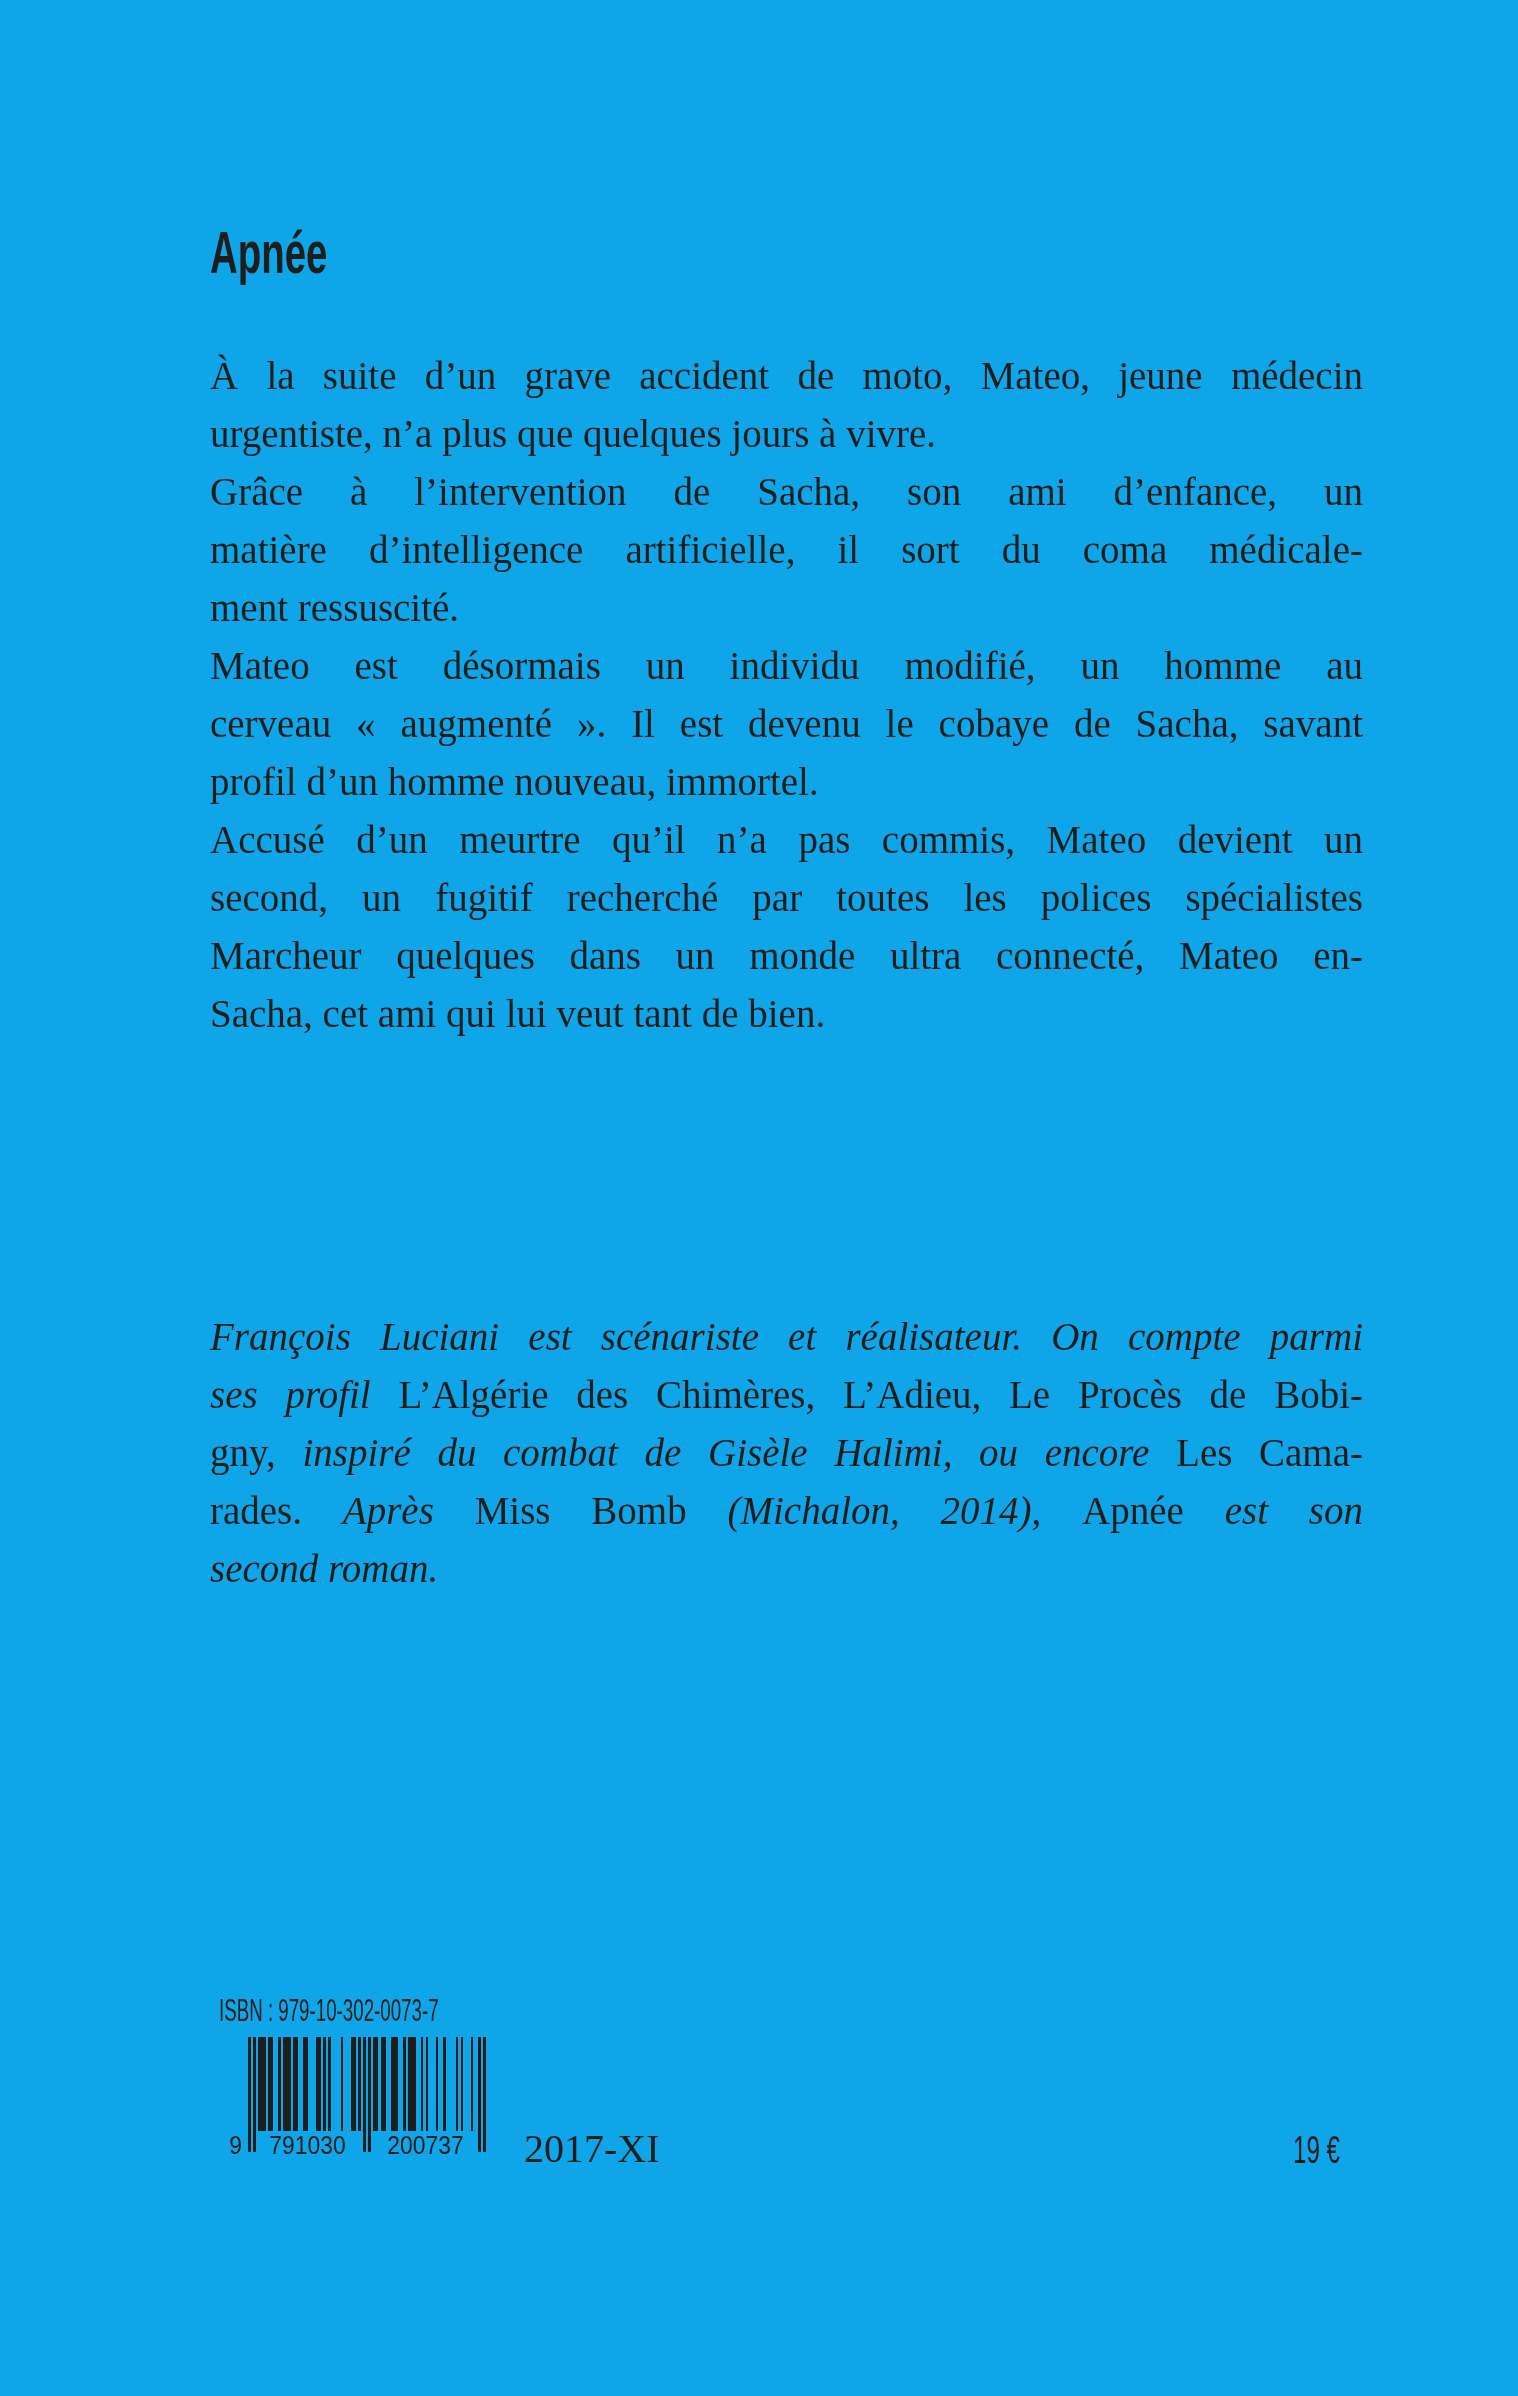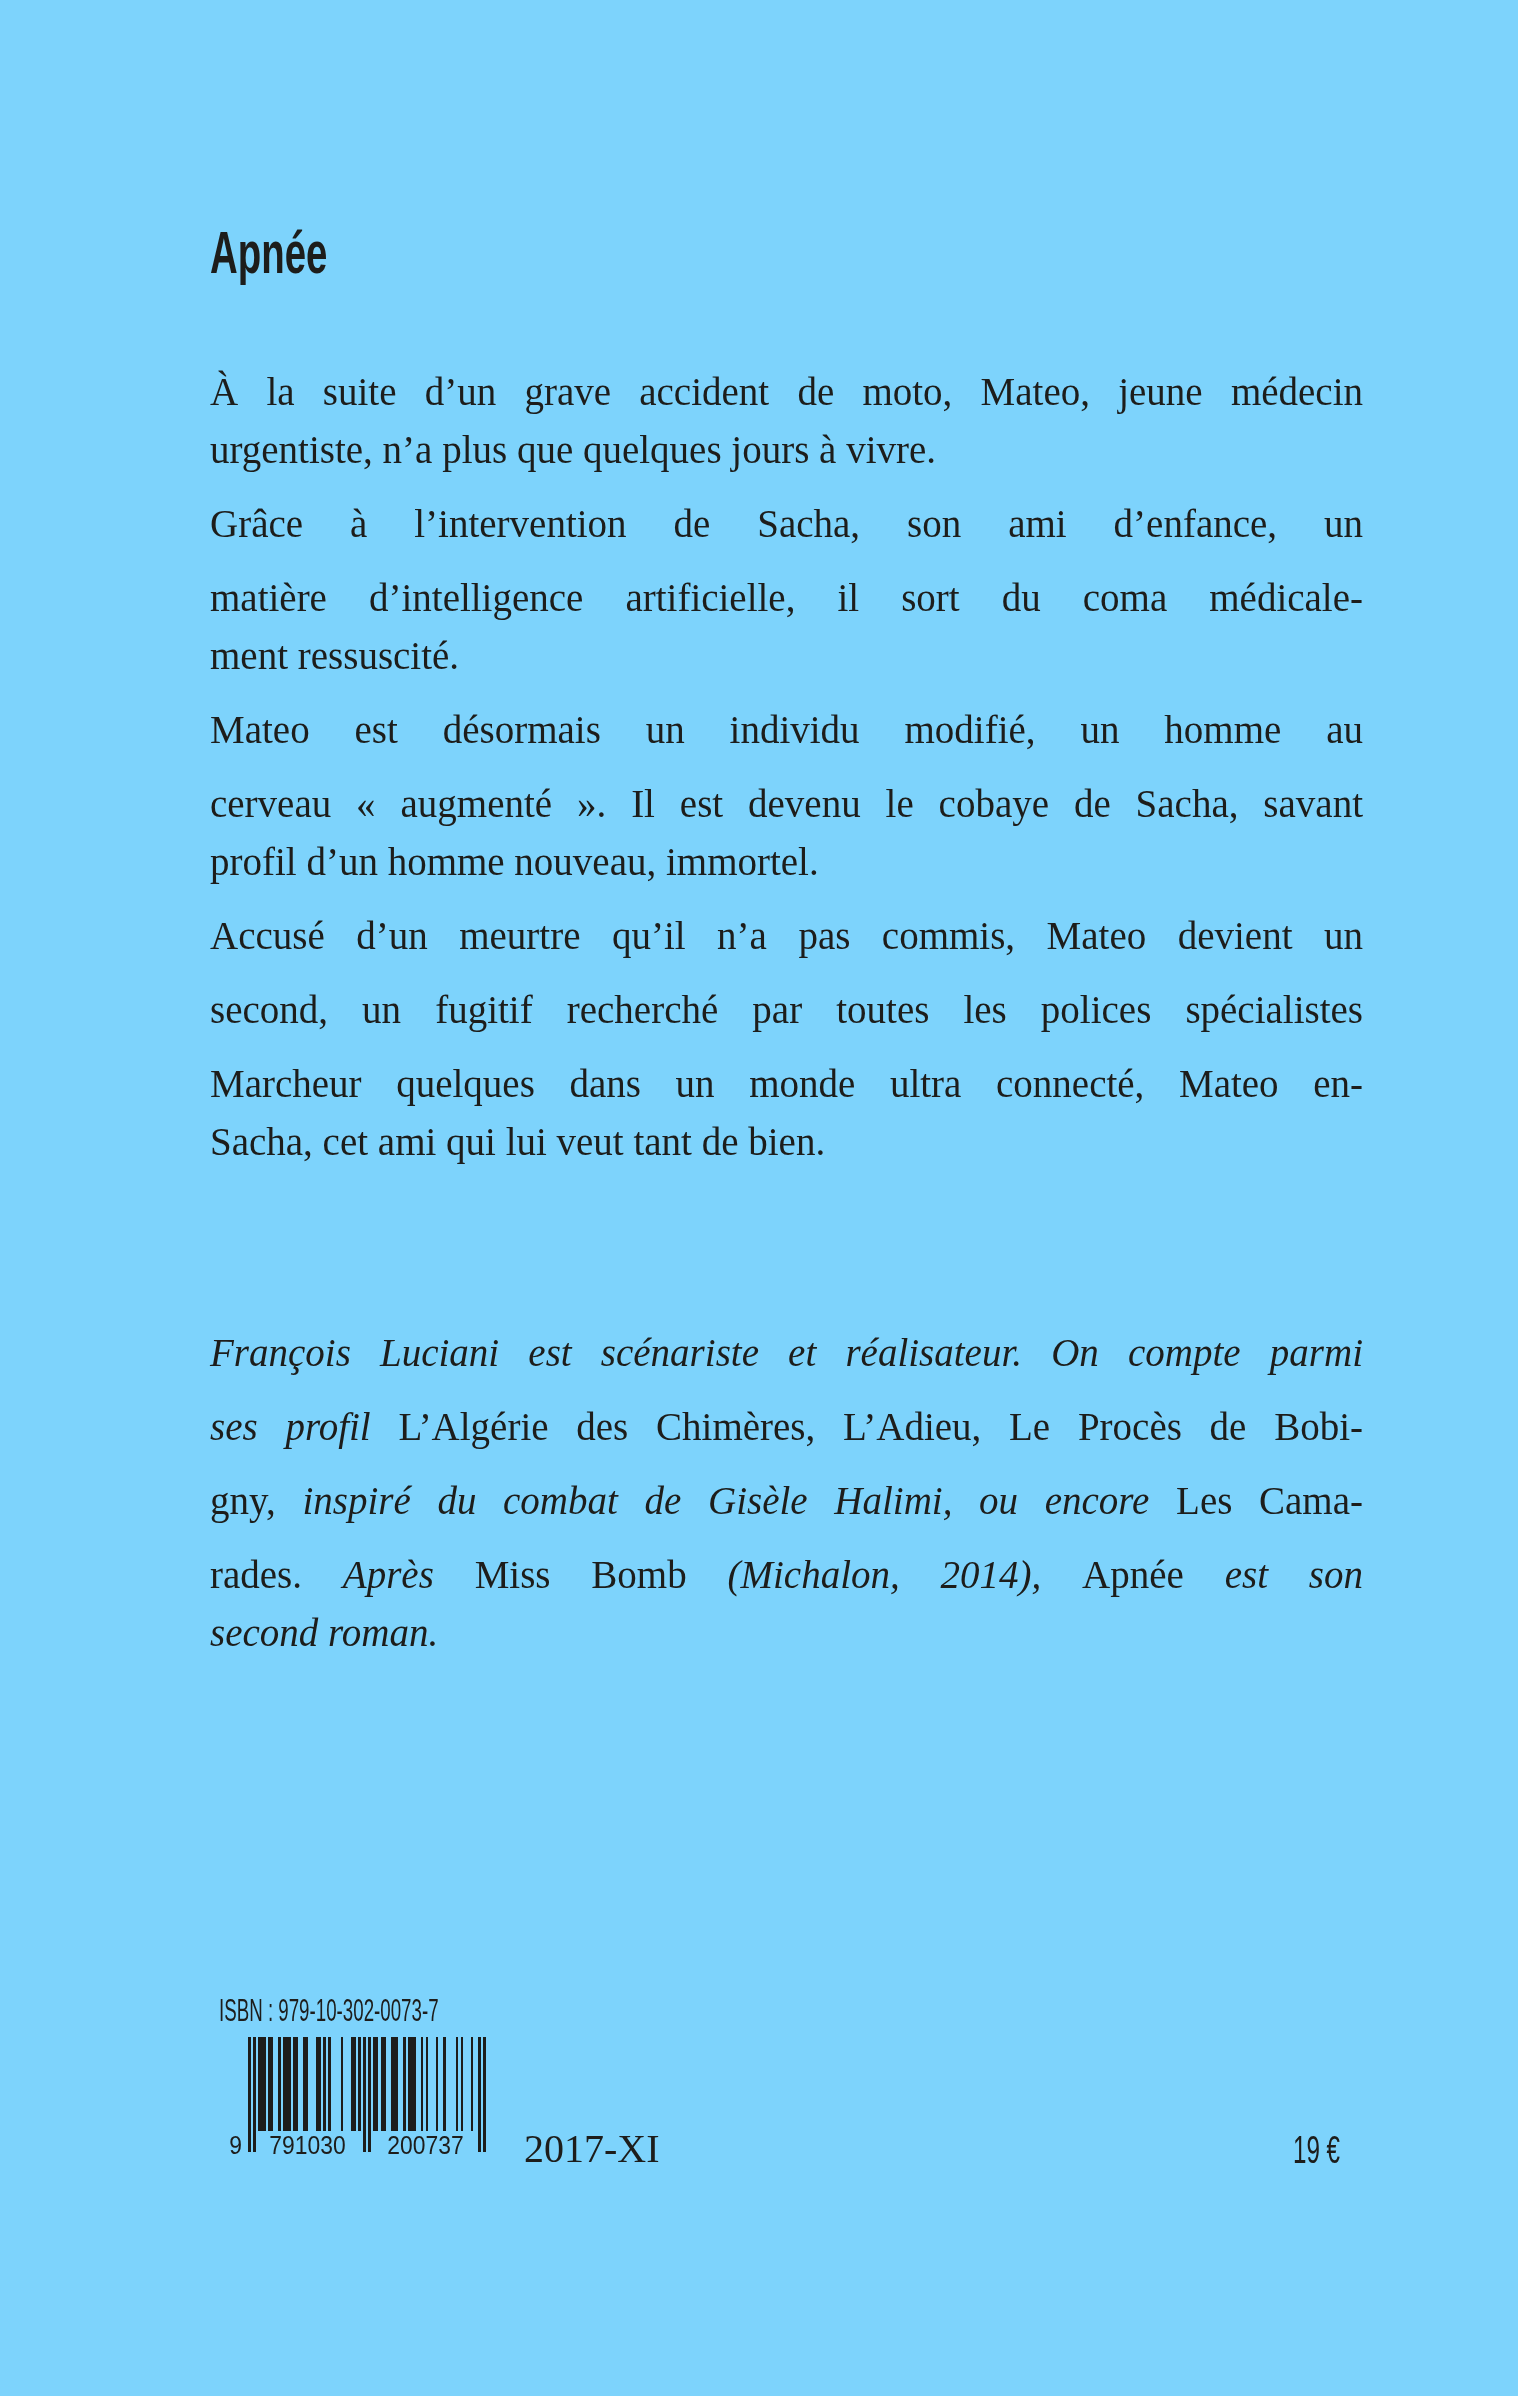--- a/index.html
+++ b/index.html
@@ -12,21 +12,21 @@
     position:absolute; left:210px; top:223px;
     font-family:"Liberation Sans", sans-serif;
     font-weight:700; font-size:60px; line-height:60px;
     transform:scaleX(0.64); transform-origin:0 0;
     white-space:nowrap; letter-spacing:0;
   }
   .textblock { position:absolute; left:210px; width:1153px; }
   .synopsis { top:347px; font-size:39px; }
   .bio      { top:1308px; font-size:39px; }
   .line { height:58px; line-height:58px; white-space:normal; }
-  .just { text-align:justify; text-align-last:justify;margin-top:16px; }
+  .just { text-align:justify; text-align-last:justify; }
   .it { font-style:italic; }
   .rm { font-style:normal; }
   .isbn {
     position:absolute; left:219px; top:1994px;
     font-family:"Liberation Sans", sans-serif;
     font-size:32px; line-height:32px;
     transform:scaleX(0.585); transform-origin:0 0; white-space:nowrap;
   }
   .barcode { position:absolute; left:248px; top:2037px; width:239px; height:122px; }
   .bars { position:absolute; left:0; top:0; display:flex; align-items:flex-start; }
@@ -50,21 +50,21 @@
   .price {
     position:absolute; left:1293px; top:2130px;
     font-family:"Liberation Sans", sans-serif;
     font-size:39px; line-height:39px; white-space:nowrap;
     transform:scaleX(0.62); transform-origin:0 0;
   }
 </style>
 </head>
 <body>
 
-<div class="page" style="color: rgb(29, 29, 27); background: #7dd3fc;">
+<div class="page" style="color: rgb(29, 29, 27); background: #0ea5e9;">
 
   <div class="title">Apnée</div>
 
   <div class="textblock synopsis">
       <div class="line just">À la suite d’un grave accident de moto, Mateo, jeune médecin</div>
       <div class="line">urgentiste, n’a plus que quelques jours à vivre.</div>
       <div class="line just">Grâce à l’intervention de Sacha, son ami d’enfance, un</div>
       <div class="line just">matière d’intelligence artificielle, il sort du coma médicale-</div>
       <div class="line">ment ressuscité.</div>
       <div class="line just">Mateo est désormais un individu modifié, un homme au</div>

